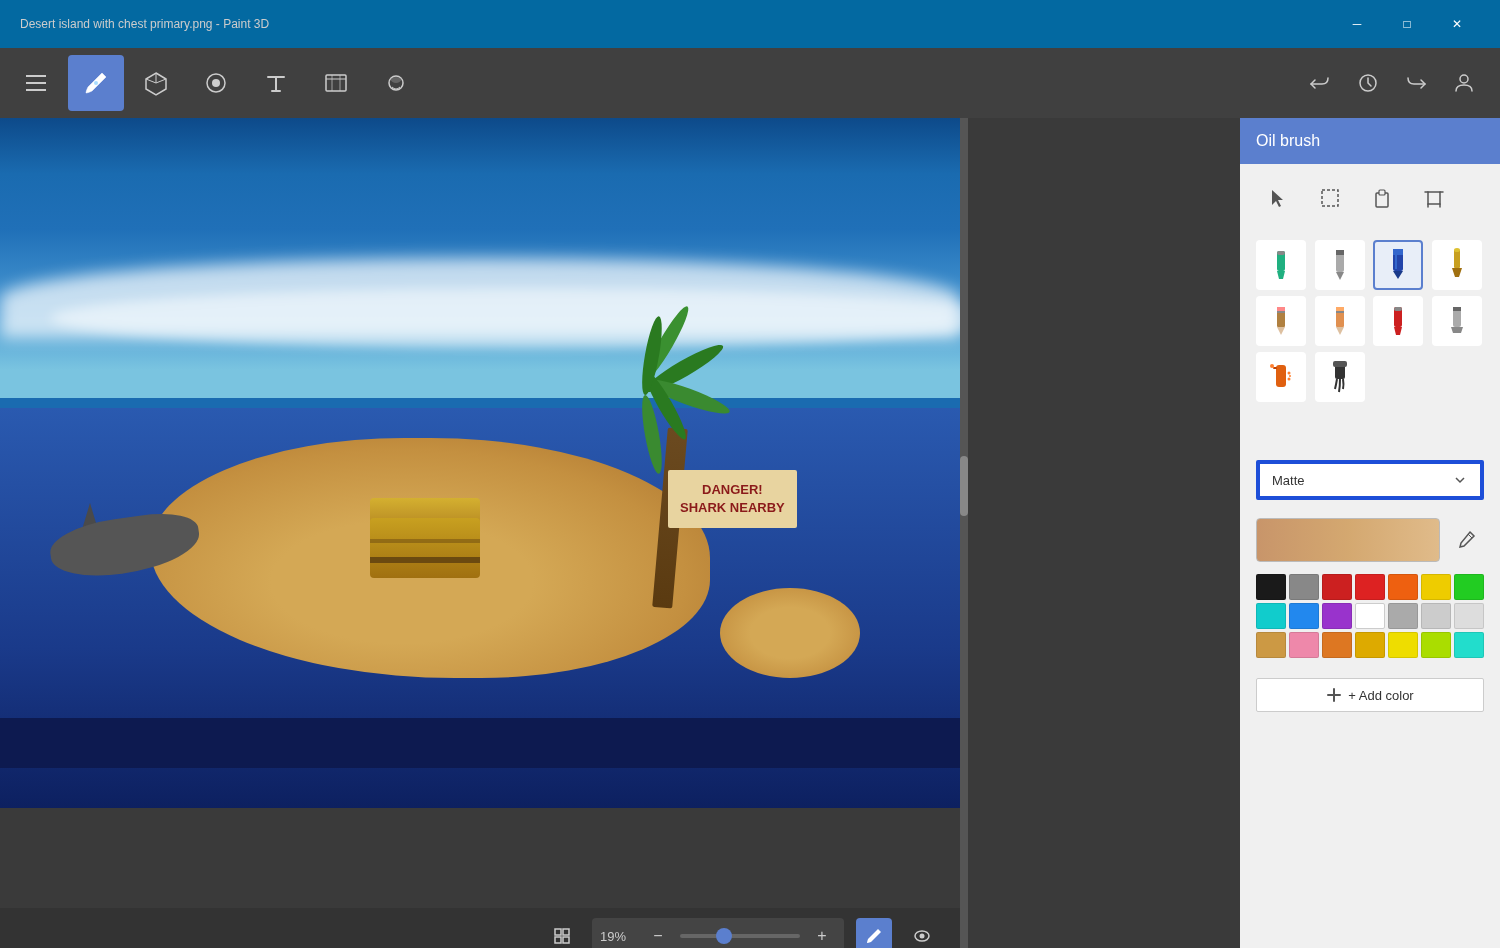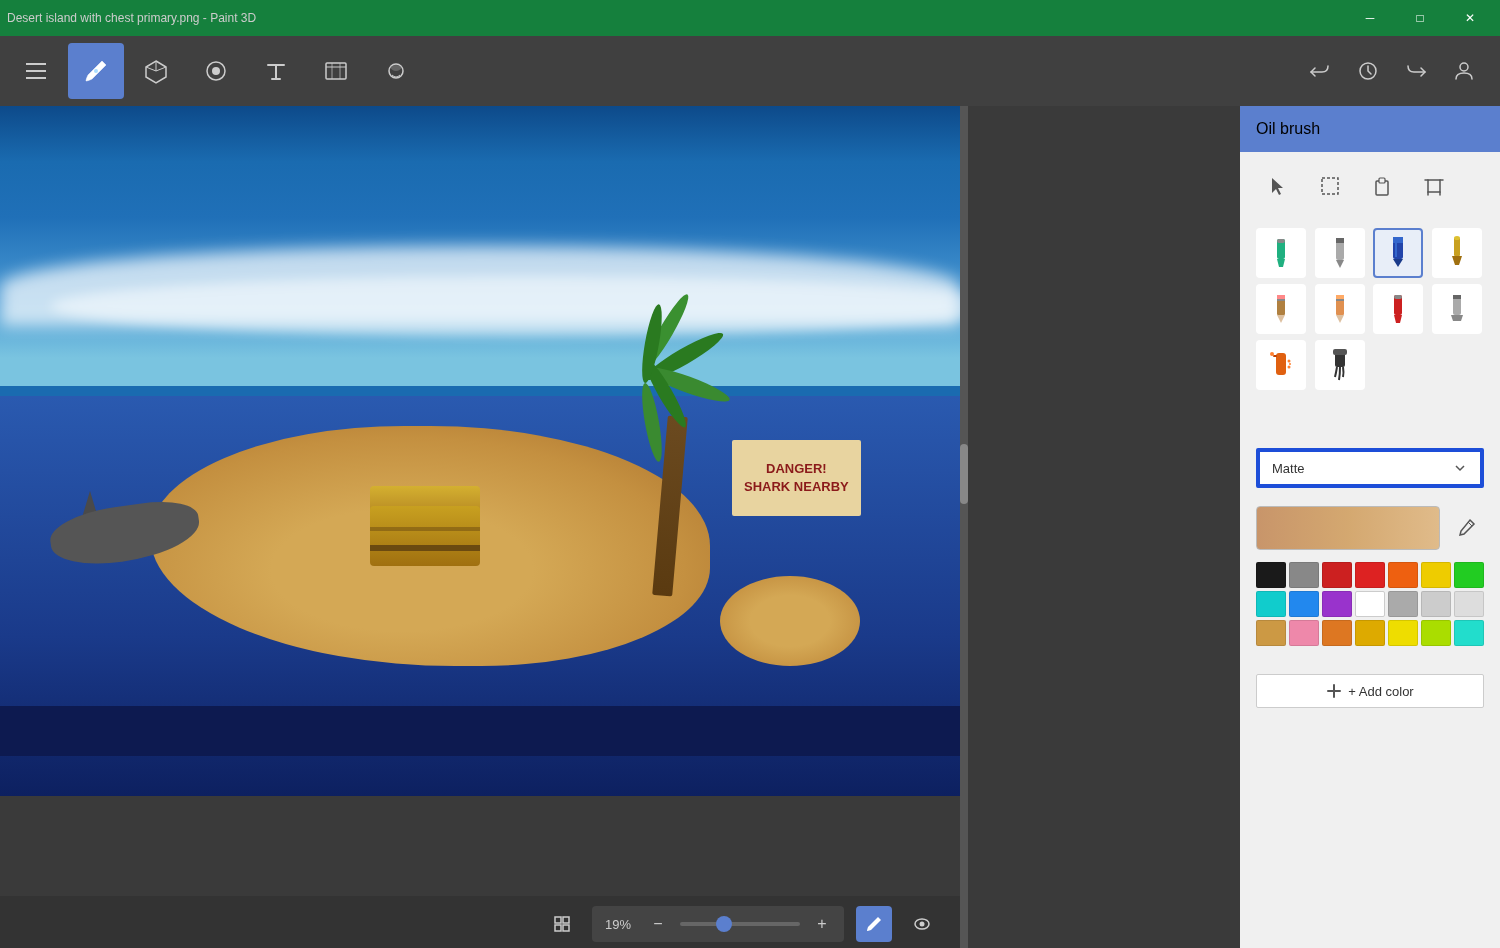--- a/index.html
+++ b/index.html
@@ -1,24 +1,24 @@
 <!DOCTYPE html>
 <html><head>
   <meta charset="utf-8">
   <style>
     * { margin: 0; padding: 0; box-sizing: border-box; }
     body { width: 1500px; height: 948px; overflow: hidden; font-family: 'Segoe UI', sans-serif; background: #2d2d2d; }
 
     
     .title-bar {
-      height: 36px;
-      background: #15803d;
-      display: flex;
-      align-items: center;
-      padding: 0 7px;
+      height: 48px;
+      background: #0369a1;
+      display: flex;
+      align-items: center;
+      padding: 0 20px;
       color: #fff;
       font-size: 12px;
       justify-content: space-between;
     }
     .title-bar-left { display: flex; align-items: center; gap: 8px; }
     .title-bar-right { display: flex; gap: 4px; }
     .title-bar-btn {
       width: 46px; height: 32px;
       display: flex; align-items: center; justify-content: center;
       cursor: pointer; color: #fff; font-size: 12px;
@@ -131,23 +131,23 @@
       width: 20px;
       height: 180px;
       background: linear-gradient(180deg, #6b4a20 0%, #5a3a10 100%);
       border-radius: 2px;
       transform: rotate(5deg);
     }
     
     .sign {
       position: absolute;
       bottom: 280px;
-      left: 732px;
+      left: 668px;
       background: #e8d4a0;
-      padding: 20px 12px;
+      padding: 11px 12px;
       border-radius: 2px;
       font-size: 13px;
       font-weight: bold;
       color: #8b1a1a;
       text-align: center;
       line-height: 1.4;
     }
 
     
     .v-scrollbar {
@@ -189,21 +189,20 @@
     .zoom-btn {
       width: 28px; height: 28px;
       display: flex; align-items: center; justify-content: center;
       cursor: pointer; color: #ccc; font-size: 16px; background: transparent;
       border: none;
     }
     .zoom-label {
       color: #ccc;
       font-size: 13px;
       min-width: 36px;
-      text-align: center;
     }
     .zoom-slider {
       width: 120px;
       height: 4px;
       background: #666;
       border-radius: 2px;
       position: relative;
     }
     .zoom-thumb {
       width: 16px; height: 16px;
@@ -226,21 +225,21 @@
     .right-panel {
       width: 260px;
       background: #f0f0f0;
       display: flex;
       flex-direction: column;
       overflow-y: auto;
       flex-shrink: 0;
     }
     .panel-header {
       background: #5b7fce;
-      color: #000000;
+      color: #ffffff;
       font-size: 16px;
       font-weight: 400;
       padding: 14px 16px;
     }
 
     
     .tool-select-row {
       display: flex;
       gap: 8px;
       padding: 12px 16px;
@@ -354,21 +353,21 @@
     }
     .color-cell {
       width: 30px; height: 26px;
       border-radius: 2px;
       cursor: pointer;
       border: 1px solid rgba(0,0,0,0.1);
     }
 
     
     .add-color-btn {
-      margin: 24px 16px 12px;
+      margin: 16px 16px 12px;
       border: 1px solid #ccc;
       border-radius: 2px;
       background: #fff;
       display: flex;
       align-items: center;
       justify-content: center;
       gap: 6px;
       padding: 8px;
       cursor: pointer;
       font-size: 13px;

